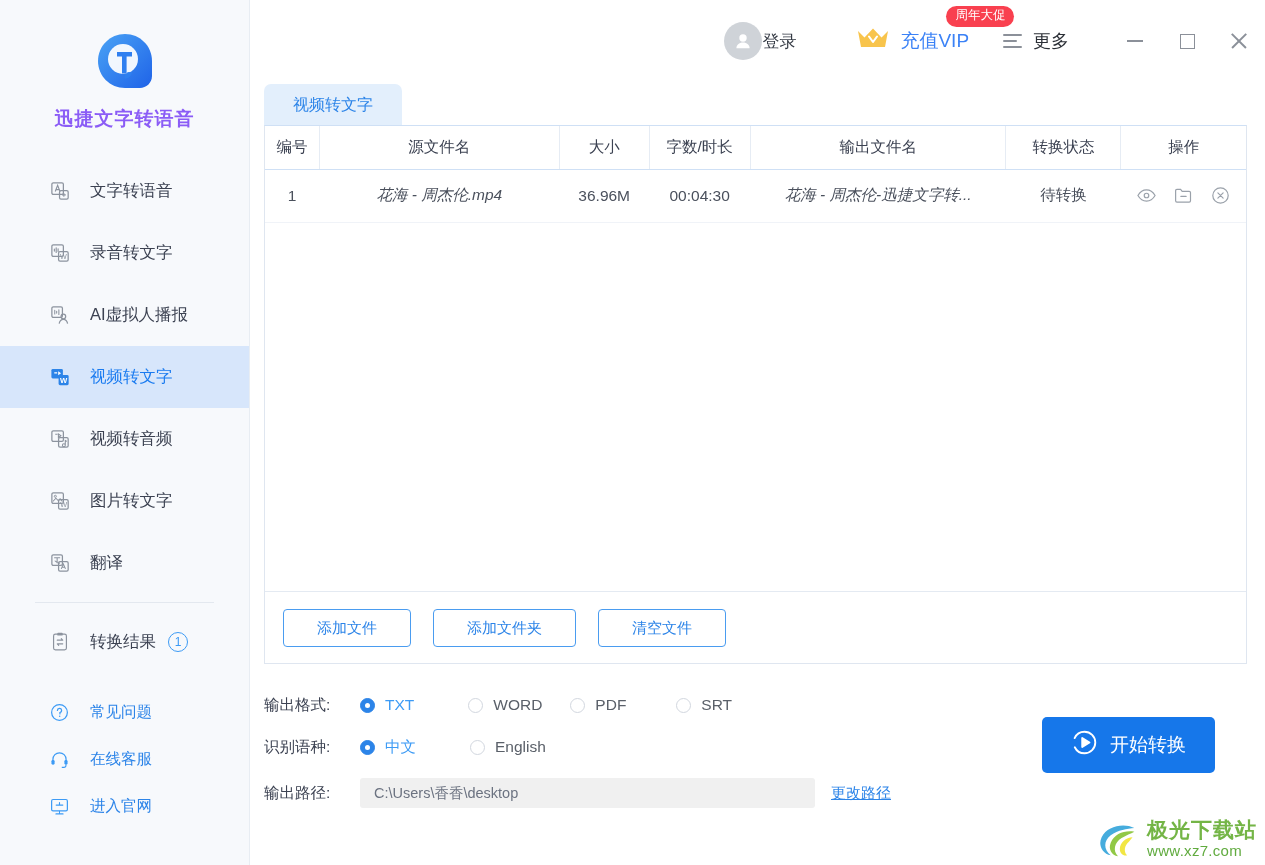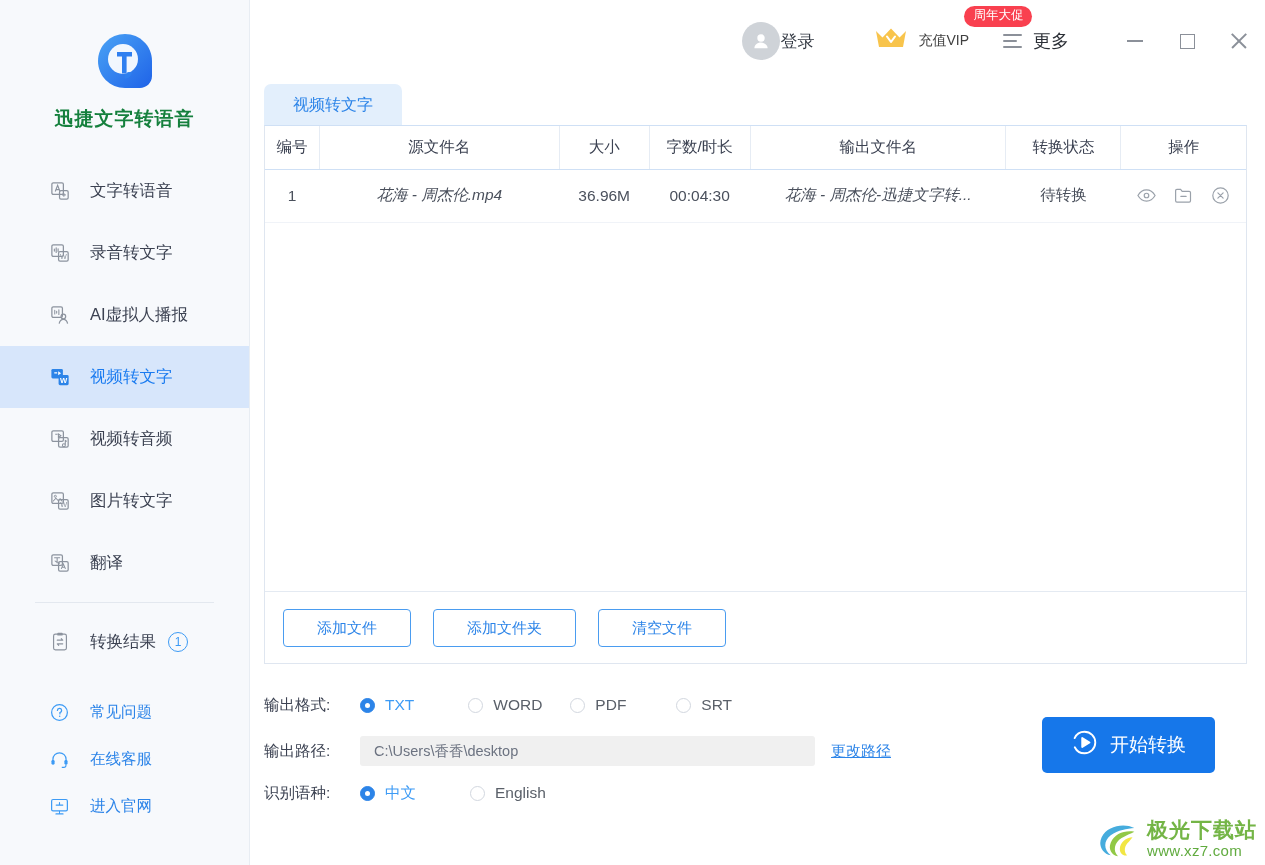--- a/index.html
+++ b/index.html
@@ -31,21 +31,21 @@
     padding-top: 28px;
     display: flex;
     flex-direction: column;
     align-items: center;
   }
   .brand-logo { width: 66px; height: 66px; }
   .brand-name {
     margin-top: 12px;
     font-size: 19px;
     font-weight: bold;
-    color: #15803d;
+    color: #8b5cf6;
     letter-spacing: 1px;
   }
 
   .nav { margin-top: 28px; }
   .nav-item {
     height: 62px;
     display: flex;
     align-items: center;
     padding-left: 48px;
     cursor: pointer;
@@ -128,21 +128,21 @@
   .tb-login { margin-right: 60px; }
   .tb-login .tb-text {
     font-size: 17px; color: #333943;
   }
   .avatar-circle {
     width: 38px; height: 38px; border-radius: 50%;
     background: #cfd3d8;
     display: flex; align-items: center; justify-content: center;
   }
   .tb-vip { margin-right: 34px; }
-  .tb-vip .tb-text { margin-left: 10px; font-size: 14px; color: #404040; }
+  .tb-vip .tb-text { margin-left: 10px; font-size: 19px; color: #3b82f6; }
   .promo-badge {
     position: absolute;
     top: -20px; left: 90px;
     background: #f9404f;
     color: #fff;
     font-size: 12.5px;
     padding: 3px 9px 4px 9px;
     border-radius: 11px;
     white-space: nowrap;
     line-height: 1.1;
@@ -639,38 +639,38 @@
         <label class="radio-opt" style="margin-right:50px">
           <span class="radio-dot"></span>
           <span class="radio-txt">PDF</span>
         </label>
         <label class="radio-opt">
           <span class="radio-dot"></span>
           <span class="radio-txt">SRT</span>
         </label>
       </div>
 
-      <div class="set-row" style="margin-top:4px">
-        <span class="set-label">输出路径:</span>
-        <input class="path-input" type="text" readonly="" value="C:\Users\香香\desktop" style="">
-        <span class="change-path">更改路径</span>
-      </div>
-
       <div class="set-row">
         <span class="set-label">识别语种:</span>
         <label class="radio-opt checked" style="margin-right:54px">
           <span class="radio-dot"></span>
           <span class="radio-txt">中文</span>
         </label>
         <label class="radio-opt">
           <span class="radio-dot"></span>
           <span class="radio-txt">English</span>
         </label>
       </div>
 
+      <div class="set-row" style="margin-top:4px">
+        <span class="set-label">输出路径:</span>
+        <input class="path-input" type="text" readonly="" value="C:\Users\香香\desktop" style="">
+        <span class="change-path">更改路径</span>
+      </div>
+
       <button class="start-btn">
         <span>
           <svg viewBox="0 0 26 26" width="27" height="27" fill="none" stroke="#ffffff" stroke-width="1.8">
             <path d="M13 2.6 a10.4 10.4 0 0 1 10.4 10.4 a10.4 10.4 0 0 1 -10.4 10.4 a10.4 10.4 0 0 1 -10.4 -10.4 A10.4 10.4 0 0 1 13 2.6" stroke-dasharray="44 9" stroke-linecap="round"></path>
             <path d="M10.8 8.6 l7 4.4 -7 4.4 Z" fill="#ffffff" stroke-linejoin="round"></path>
           </svg>
         </span>
         <span>开始转换</span>
       </button>
 

